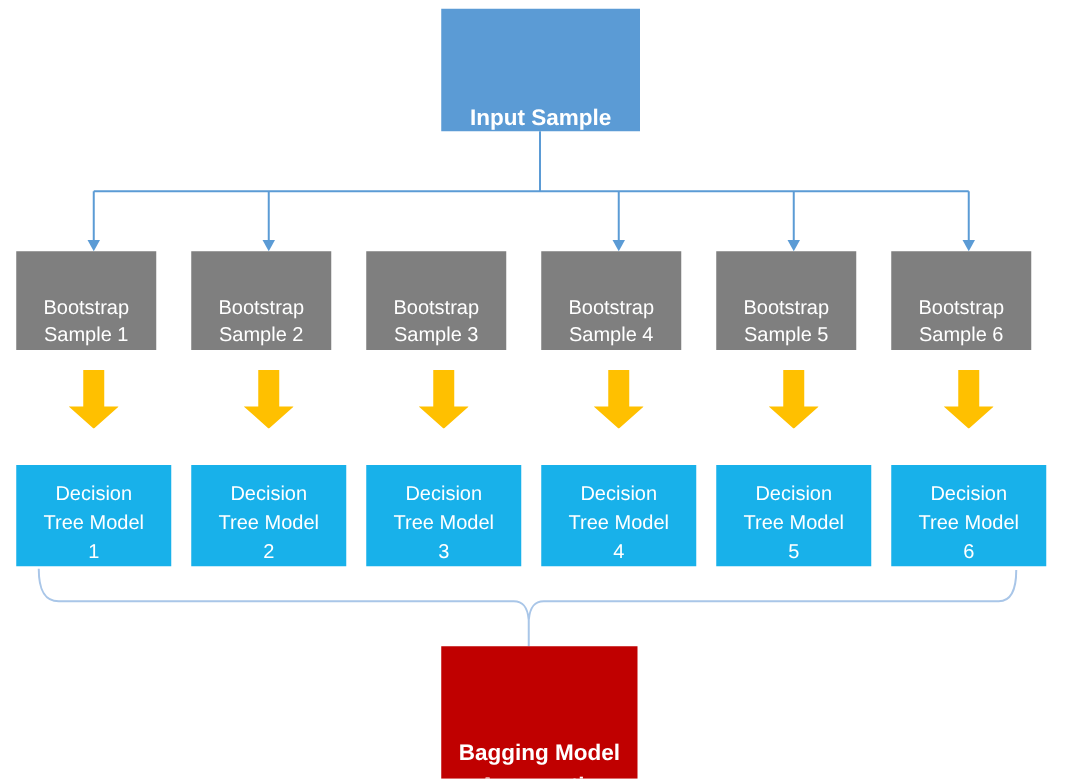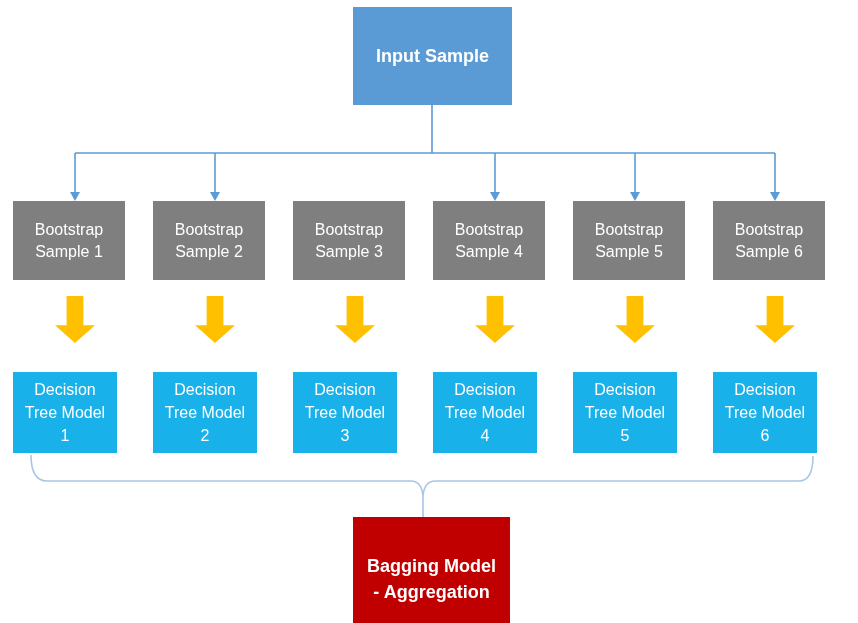--- a/index.html
+++ b/index.html
@@ -10,28 +10,28 @@
     font-family: "Liberation Sans", sans-serif;
     overflow: hidden;
   }
   .connector-layer { position: absolute; left: 0; top: 0; width: 858px; height: 623px; }
   .conn  { stroke: var(--connector, #5b9bd5); stroke-width: 1.6; fill: none; }
   .head  { fill: var(--connector, #5b9bd5); stroke: none; }
   .brace { stroke: var(--brace, #a9c6e8); stroke-width: 1.6; fill: none; }
 
   .box {
     position: absolute;
-    display: flex; align-items: center; justify-content: center;
+    display: flex; align-items: flex-end; justify-content: center;
     text-align: center;
     color: var(--box-text, #ffffff);
   }
   .box span { white-space: pre-line; }
 
   .gray-box  { top: 201px; width: 112px; height: 79px; background: var(--bootstrap-box, #7f7f7f); font-size: 16px; line-height: 22px; }
-  .cyan-box  { top: 372px; width: 104px; height: 81px; background: var(--model-box, #18b1ea);     font-size: 16px; line-height: 23px; }
+  .cyan-box  { top: 372px; width: 124px; height: 81px; background: var(--model-box, #18b1ea);     font-size: 16px; line-height: 23px; }
   .input-box { left: 353px; top: 7px;   width: 159px; height: 98px; background: var(--input-box, #5b9bd5);  font-weight: bold; font-size: 18px; }
   .output-box{ left: 353px; top: 517px; width: 157px; height: 124px; background: var(--output-box, #c00000); font-weight: bold; font-size: 18px; line-height: 26px; }
 
   .col1 { left: 13px; }  .col2 { left: 153px; } .col3 { left: 293px; }
   .col4 { left: 433px; } .col5 { left: 573px; } .col6 { left: 713px; }
 
   .block-arrow {
     position: absolute; top: 296px;
     width: 40px; height: 47px;
     background: var(--arrow, #ffc000);

